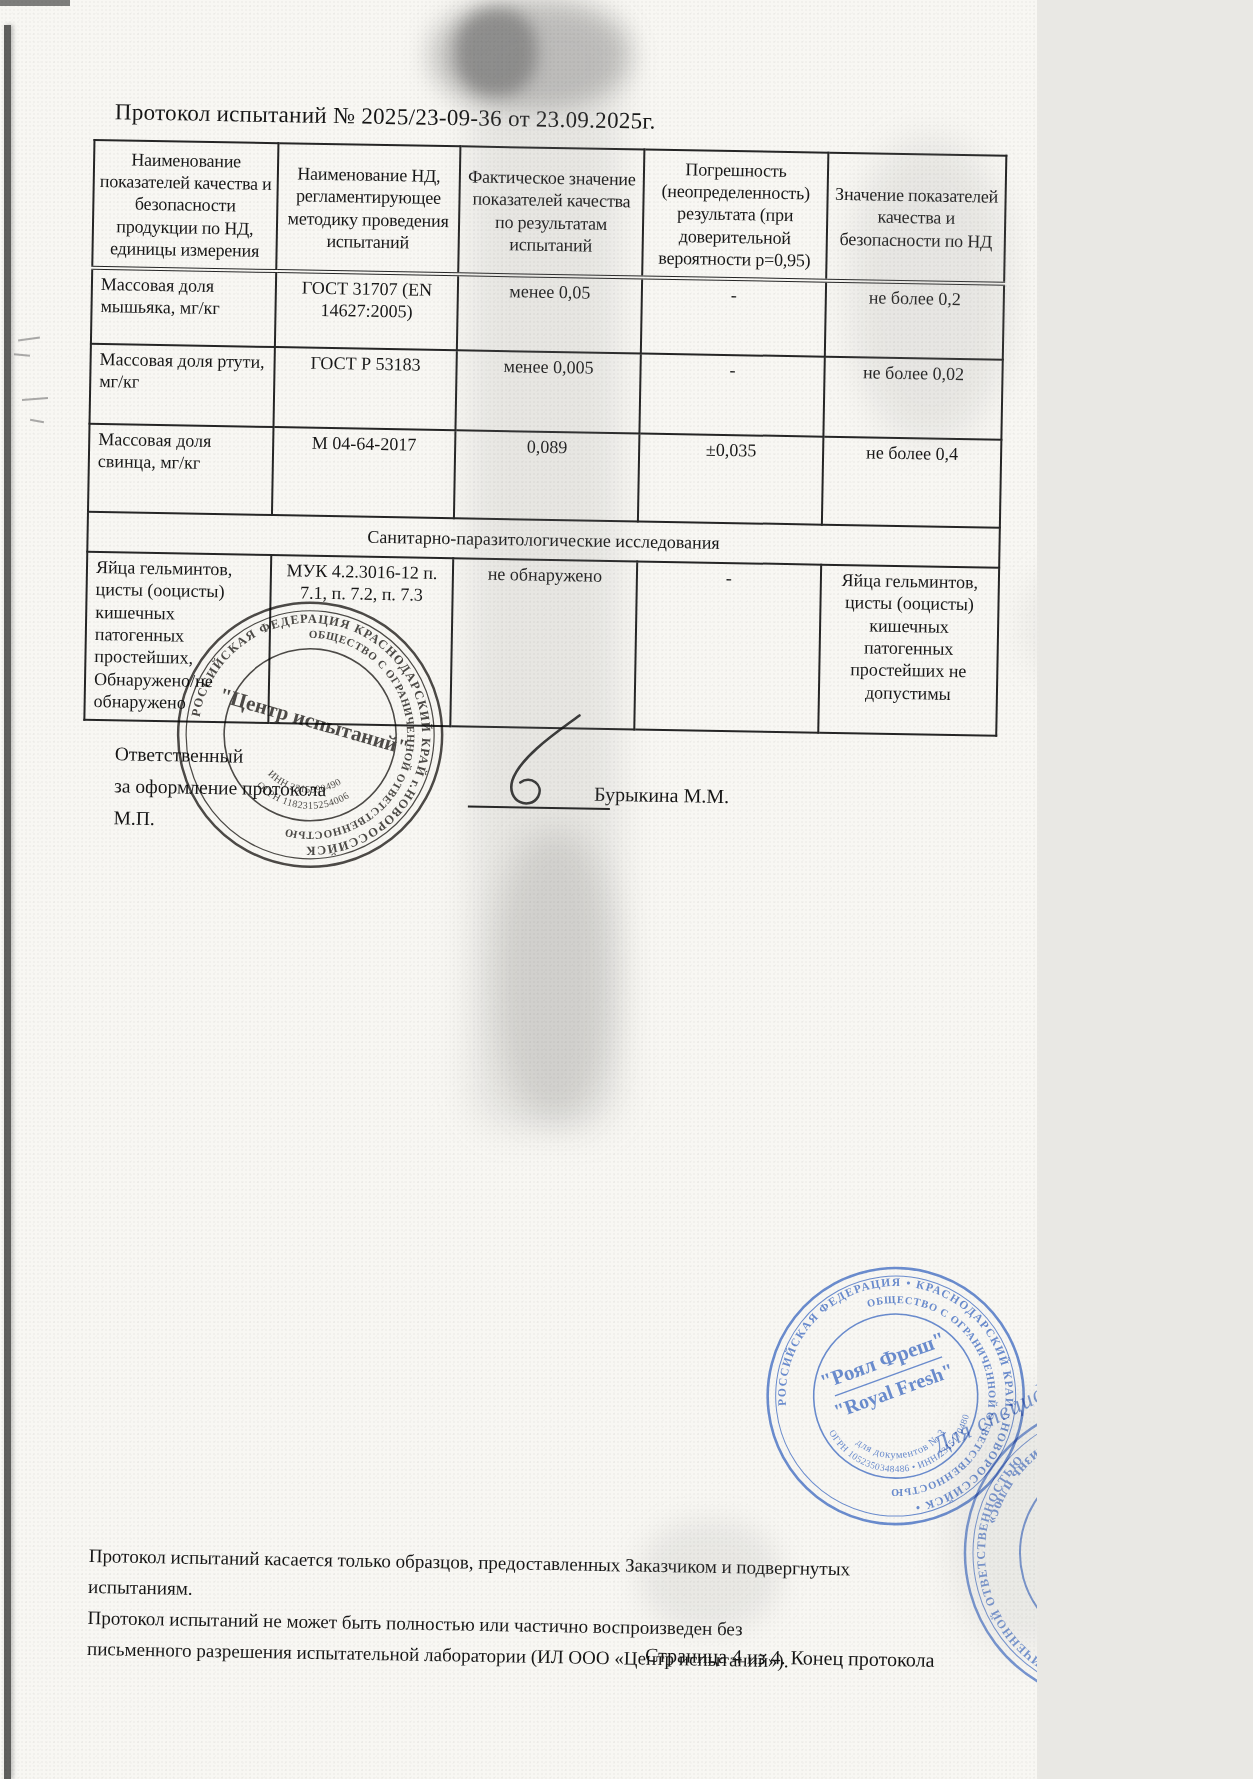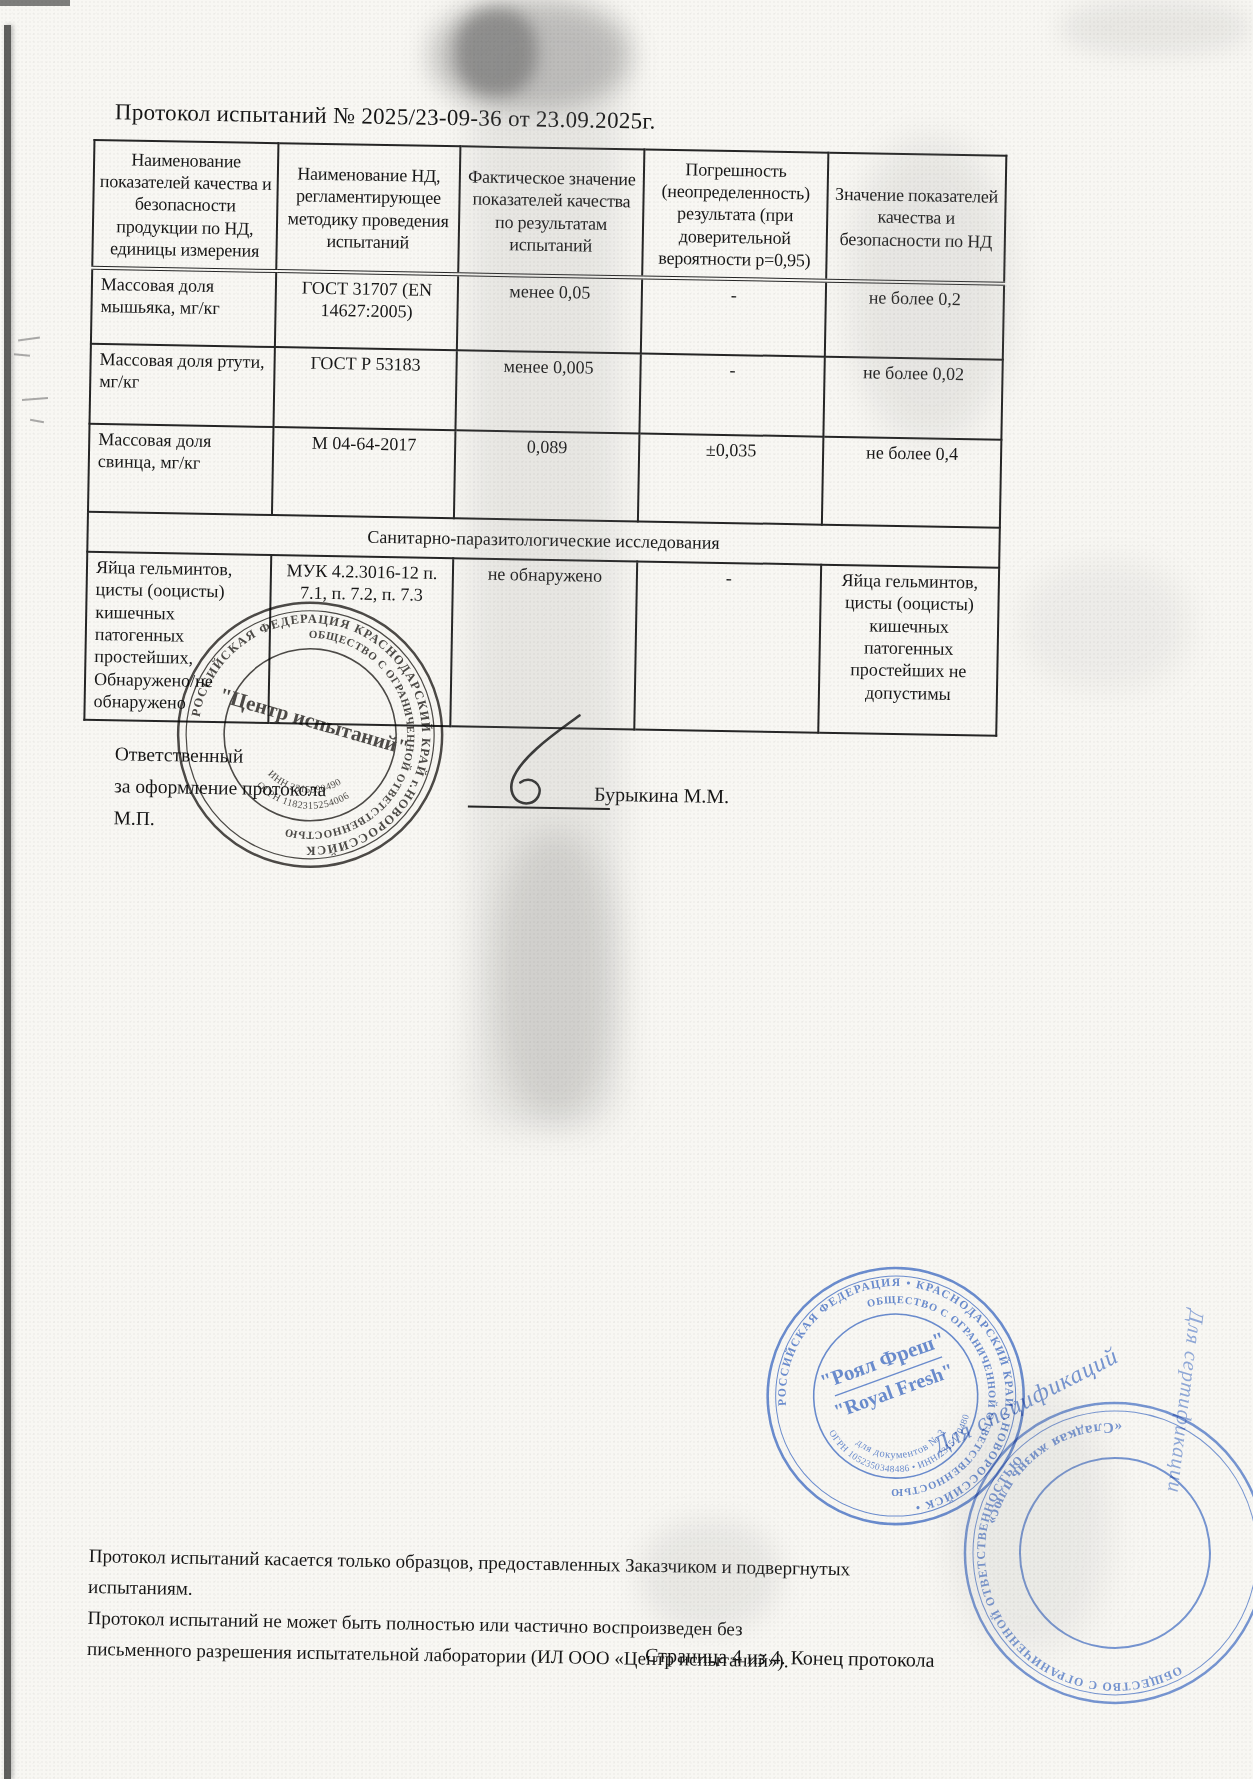--- a/index.html
+++ b/index.html
@@ -1,16 +1,16 @@
 <!DOCTYPE html>
 <html><head>
 <meta charset="utf-8">
 <style>
   html,body{margin:0;padding:0;background:#e9e8e4;}
-  .scan{position:relative;width:1253px;height:1779px;background:#f8f7f3;overflow:hidden;
+  .scan{position:relative;width:1037px;height:1779px;background:#f8f7f3;overflow:hidden;
         font-family:"Liberation Serif", serif;color:#161616;}
   .noise{position:absolute;inset:0;pointer-events:none;opacity:.55;
     background-image:radial-gradient(rgba(0,0,0,0.05) 1px, transparent 1px),
                      radial-gradient(rgba(0,0,0,0.035) 1px, transparent 1px);
     background-size:4px 4px,7px 7px;background-position:0 0,2px 3px;}
   .content{position:absolute;inset:0;transform:rotate(1deg);transform-origin:100px 110px;}
 
   .doc-title{position:absolute;left:115px;top:99px;font-size:23px;letter-spacing:.3px;white-space:nowrap;}
 
   .doc-table{position:absolute;left:94px;top:139px;border-collapse:collapse;table-layout:fixed;

